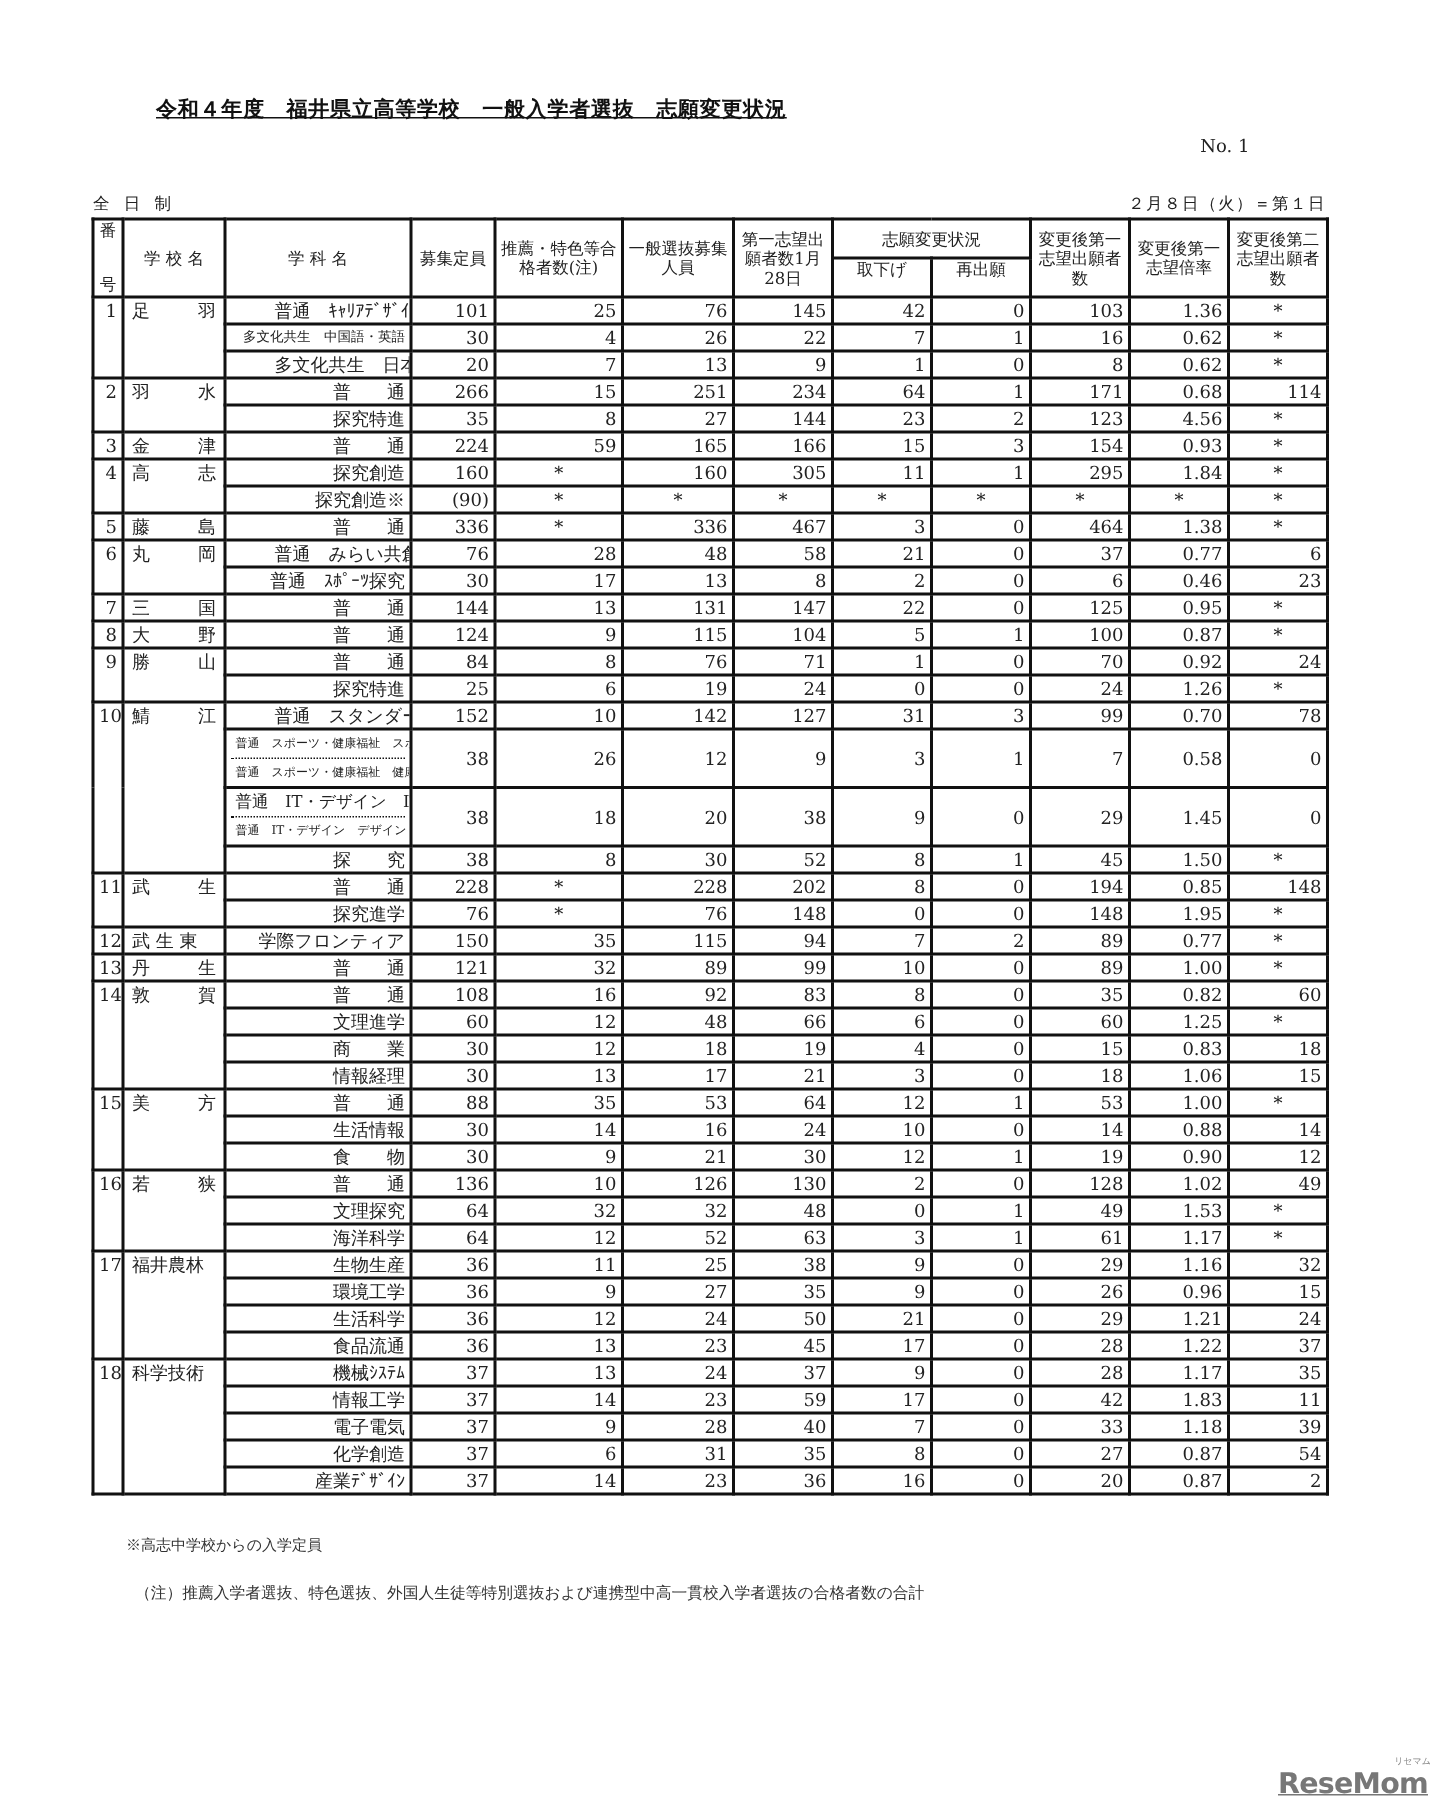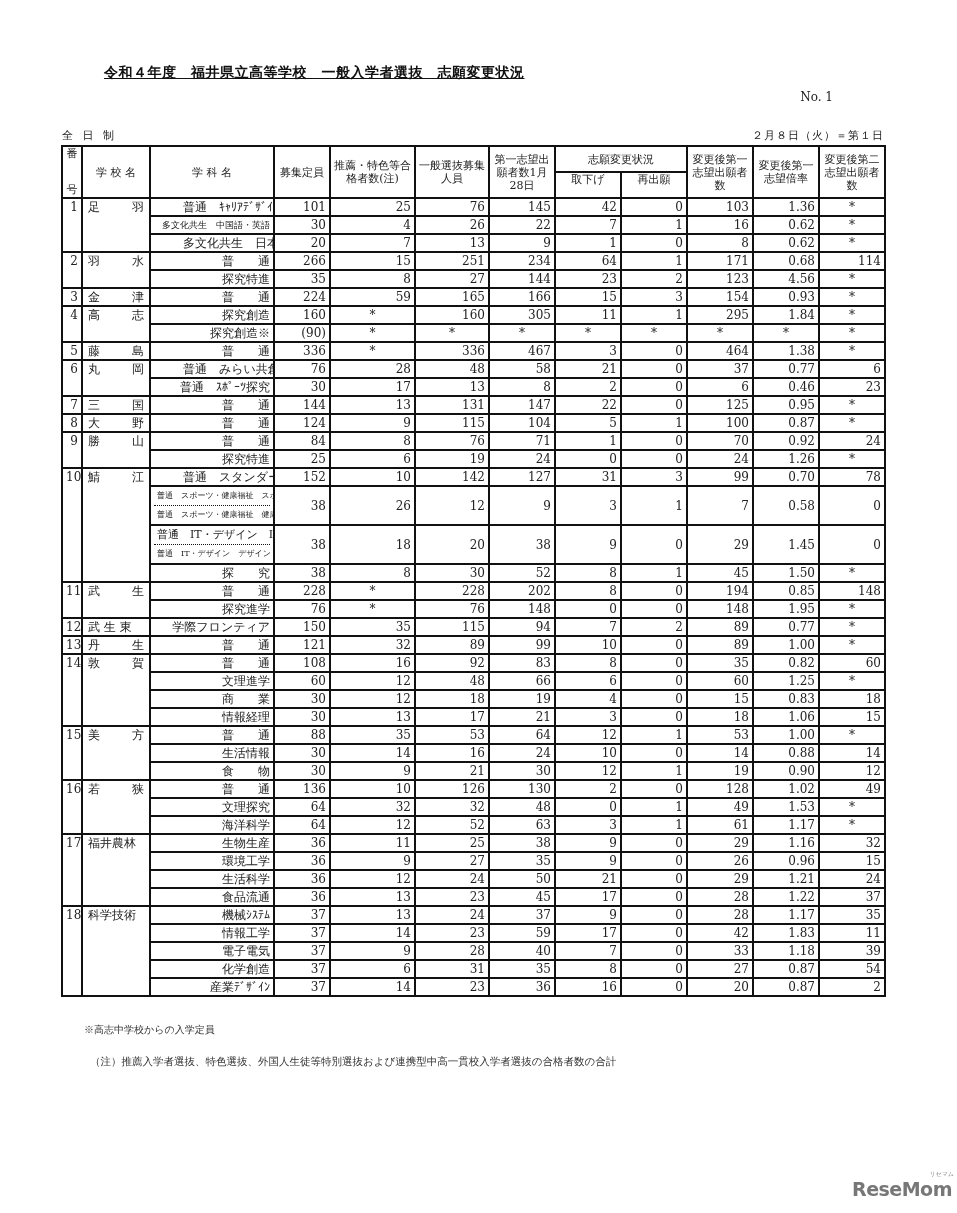--- a/index.html
+++ b/index.html
@@ -52,21 +52,21 @@
   tr.dbl td { height: 36px; }
   td.split { padding: 0; }
   td.split div { height: 18px; line-height: 18px; padding: 0 3px; font-size: 8px; }
   td.split div + div { border-top: 1px dotted #111; }
   td.split div.big { font-size: 11px; }
   .foot1 { position: absolute; left: 84px; top: 1023px; font-size: 10px; color: #333; }
   .foot2 { position: absolute; left: 90px; top: 1055px; font-size: 10.5px; color: #333; }
   .logo {
     position: absolute; left: 852px; top: 1178px;
     font-family: "DejaVu Sans", "Liberation Sans", sans-serif;
-    font-weight: bold; font-size: 19px; color: #777; letter-spacing: -0.5px;
+    font-weight: bold; font-size: 19px; color: #777; letter-spacing: -0.5px; text-decoration: underline;
   }
   .logo small { position: absolute; right: -2px; top: -8px; font-size: 6px; font-weight: normal; color: #888; letter-spacing: 0; }
 </style>
 </head>
 <body>
 
 <div class="title">令和４年度　福井県立高等学校　一般入学者選抜　志願変更状況</div>
 <div class="pageno">No. 1</div>
 <div class="subleft">全 日 制</div>
 <div class="subright">２月８日（火）＝第１日</div>

